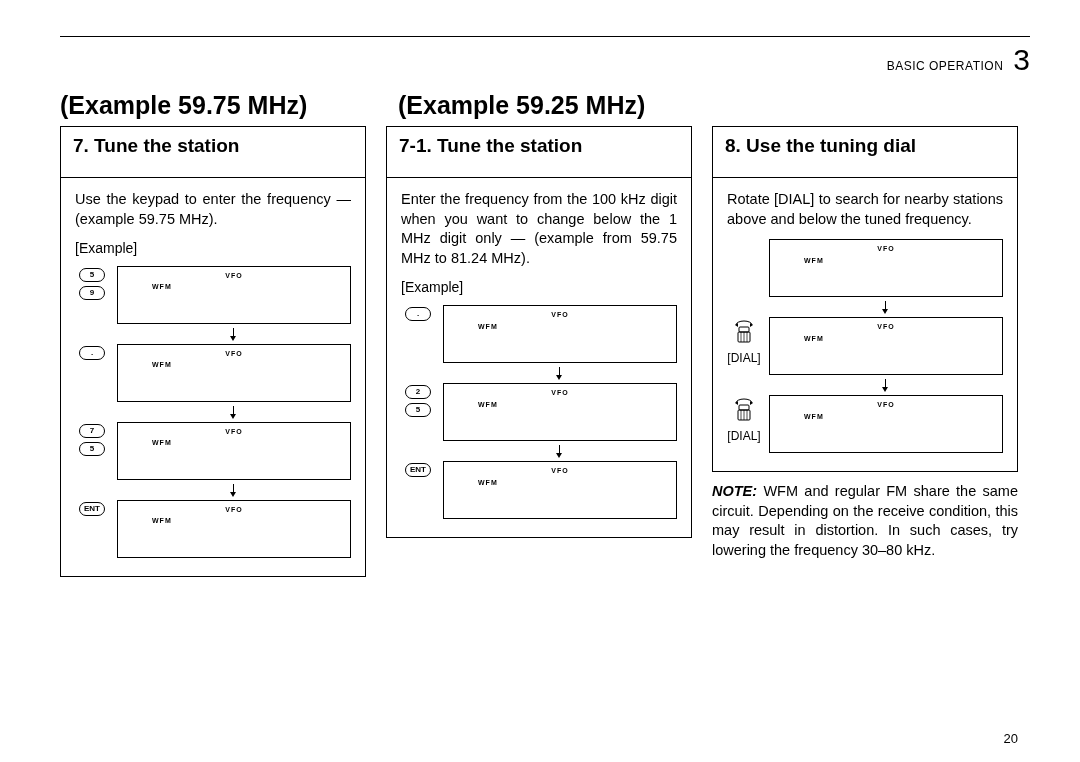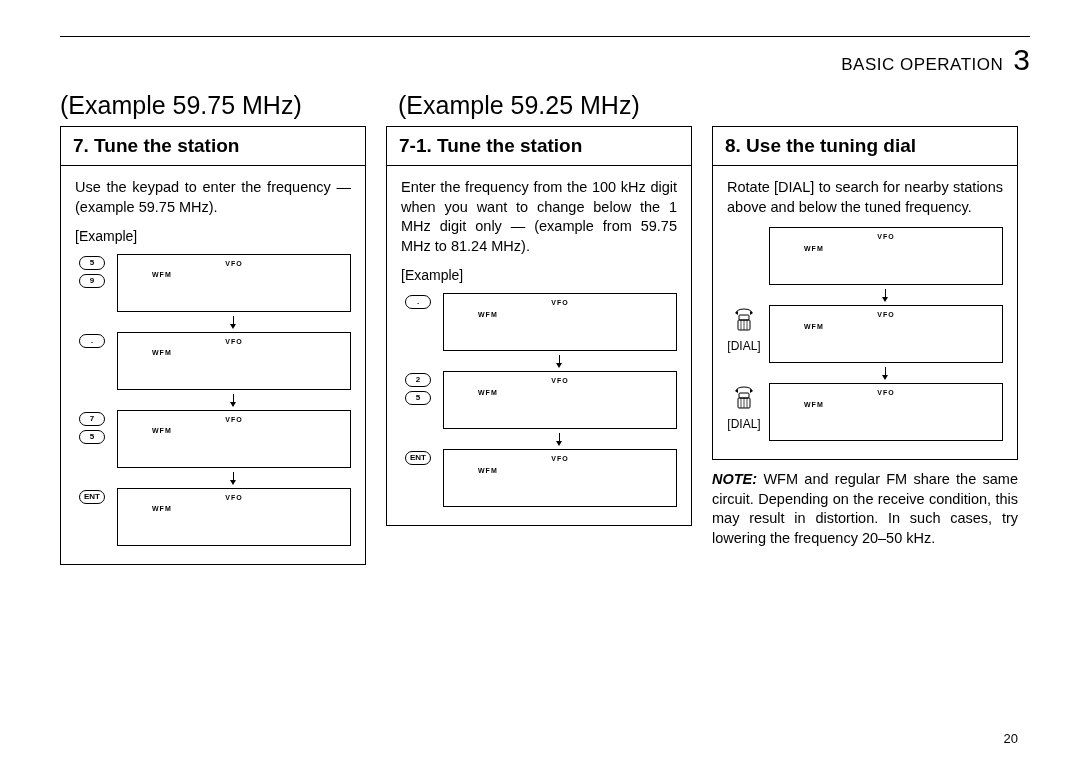--- a/index.html
+++ b/index.html
@@ -18,56 +18,56 @@
     margin-bottom: 6px;
   }
   .header-row {
     display: flex;
     justify-content: flex-end;
     align-items: baseline;
     gap: 10px;
     margin-bottom: 14px;
   }
   .section-name {
-    font-size: 17px;
+    font-size: 12px;
     letter-spacing: 0.5px;
   }
   .section-num {
     font-size: 30px;
     font-weight: 400;
   }
   .examples-row {
     display: flex;
     gap: 22px;
     margin-bottom: 6px;
   }
   .example-title {
     font-family: Arial, Helvetica, sans-serif;
-    font-weight: normal;
+    font-weight: bold;
     font-size: 25px;
     width: 316px;
   }
   .cols {
     display: flex;
     gap: 20px;
     align-items: flex-start;
   }
   .col {
     width: 306px;
     display: flex;
     flex-direction: column;
   }
   .step-box {
     border: 1.2px solid #000;
     padding: 0;
     margin-bottom: 0;
   }
   .step-title-cell {
     border-bottom: 1.2px solid #000;
-    padding: 8px 12px 8px 12px;
+    padding: 8px 12px 20px 12px;
     font-weight: bold;
     font-size: 19px;
   }
   .step-body {
     padding: 12px 14px 14px 14px;
     font-size: 14.5px;
     line-height: 1.35;
   }
   .instr {
     text-align: justify;
@@ -353,19 +353,19 @@
           <div class="lcd">
             <div class="lcd-row1">VFO</div>
             <div class="lcd-row2">WFM</div>
           </div>
         </div>
 
       </div>
     </div>
 
     <div class="note">
-      <b>NOTE:</b><span> WFM and regular FM share the same circuit. Depending on the receive condition, this may result in distortion. In such cases, try lowering the frequency 20–50 kHz.</span>
+      <b>NOTE:</b><span> WFM and regular FM share the same circuit. Depending on the receive condition, this may result in distortion. In such cases, try lowering the frequency 30–80 kHz.</span>
     </div>
   </div>
 
 </div>
 
 <div class="page-num">20</div>
 
 </body></html>

